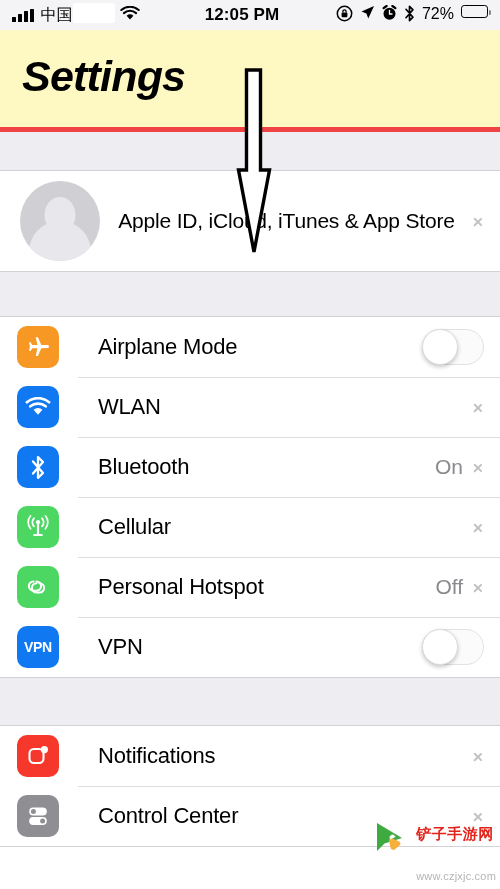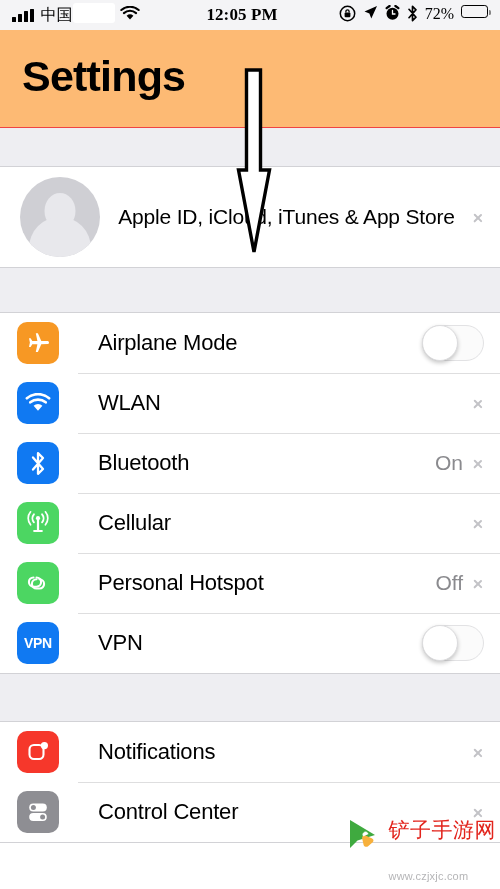--- a/index.html
+++ b/index.html
@@ -8,21 +8,21 @@
     background:#ffffff;
     font-family:"Liberation Sans", sans-serif;
     -webkit-font-smoothing:antialiased;
     overflow:hidden;
   }
   .phone { position:relative; width:500px; height:889px; background:#ffffff; }
 
   
   .statusbar{
     position:relative; height:30px; background:#f4f4f6;
-    display:flex; align-items:center; padding:0 12px;font-family:Liberation Serif, serif;
+    display:flex; align-items:center; padding:0 12px;
   }
   .sb-left{ display:flex; align-items:center; gap:7px; }
   .sb-center{ position:absolute; left:0; right:16px; text-align:center;
     font-size:17px; font-weight:bold; color:#000; letter-spacing:.1px; }
   .sb-right{ margin-left:auto; display:flex; align-items:flex-start; gap:7px; z-index:2;}
   .signal{ display:flex; align-items:flex-end; gap:2.5px; height:13px; }
   .signal i{ display:block; width:3.5px; background:#000; border-radius:.5px; }
   .signal i:nth-child(1){ height:5px;}
   .signal i:nth-child(2){ height:8px;}
   .signal i:nth-child(3){ height:11px;}
@@ -35,22 +35,23 @@
   .wifi-sb{ margin-left:40px; }
   .batt-pct{ font-size:16px; color:#000; font-weight:500; }
   .batt{ width:27px; height:13px; border:1.6px solid #000; border-radius:3.2px;
     position:relative; padding:1.4px; }
   .batt::after{ content:""; position:absolute; right:-4px; top:4px; width:2.3px;
     height:5px; background:#000; border-radius:0 1.5px 1.5px 0; opacity:.45;}
   .batt .fill{ height:100%; background:#000; border-radius:1.2px; }
 
   
   .nav-title{
-    background:#fdba74; padding:22px 22px 26px 22px;
-    border-bottom:1px solid #ef4444;
+    background:#fef9c3; padding:22px 22px 26px 22px;
+    border-bottom:5px solid #ef4444;
+    font-style:italic;
   }
   .nav-title h1{ font-size:43px; font-weight:bold; letter-spacing:-.8px; color:#000; }
 
   
   .gap{ background:#eeeef2; }
   .group{ background:#fff; border-top:1px solid #d2d2d6; border-bottom:1px solid #d2d2d6; }
   .row{ display:flex; align-items:center; height:60px; padding-left:17px;
         background:#fff; position:relative;gap:20px; }
   .row + .row::before{
     content:""; position:absolute; left:78px; right:0; top:0; height:1px; background:#dededf;
@@ -97,21 +98,21 @@
   .appleid .txt{ flex:1; text-align:center; font-size:21px; color:#000; letter-spacing:-.2px; }
 
   
   .arrow{ position:absolute; left:233px; top:66px; width:42px; height:190px;
           pointer-events:none; z-index:30; }
 
   
   .watermark{ position:absolute; right:4px; bottom:6px; display:flex; align-items:center;
     gap:5px; z-index:40; }
   .wm-texts{ display:flex; flex-direction:column; line-height:1.05; }
-  .wm-cn{ font-size:21px; font-weight:normal; color:#e2241c; letter-spacing:.5px;margin-top:26px; }
+  .wm-cn{ font-size:15px; font-weight:bold; color:#e2241c; letter-spacing:.5px;margin-top:26px; }
   .wm-url{ font-size:11px; color:#b5b5b7; letter-spacing:.2px;margin-top:30px; }
 </style>
 </head>
 <body>
 
 <div class="phone">
 
   <div class="statusbar">
     <div class="sb-left">
       <span class="signal">

